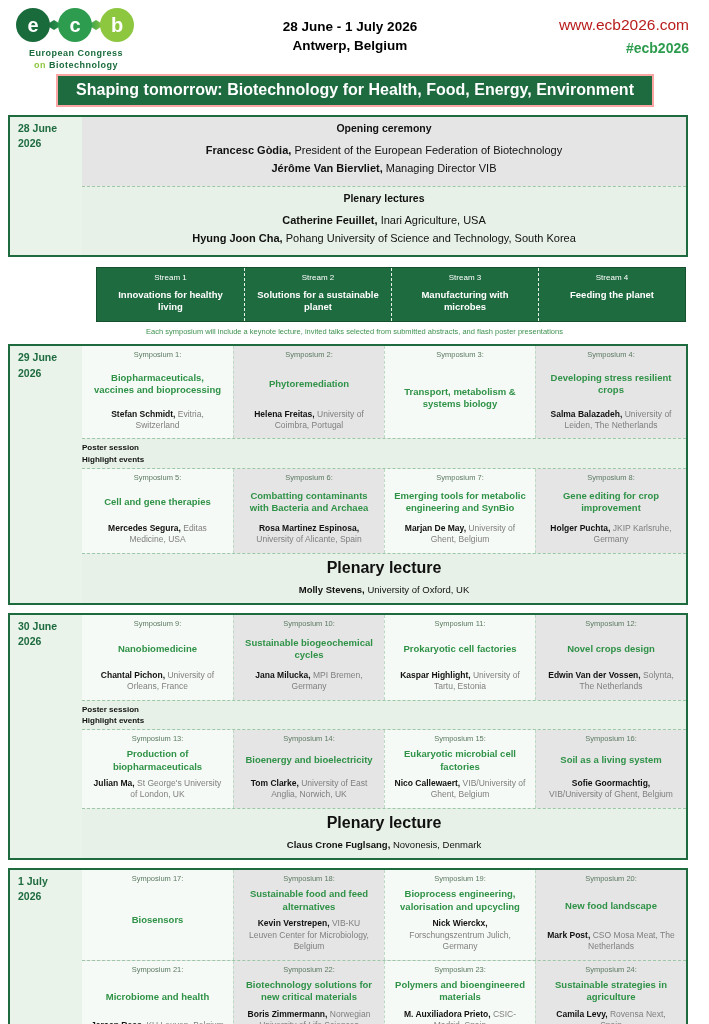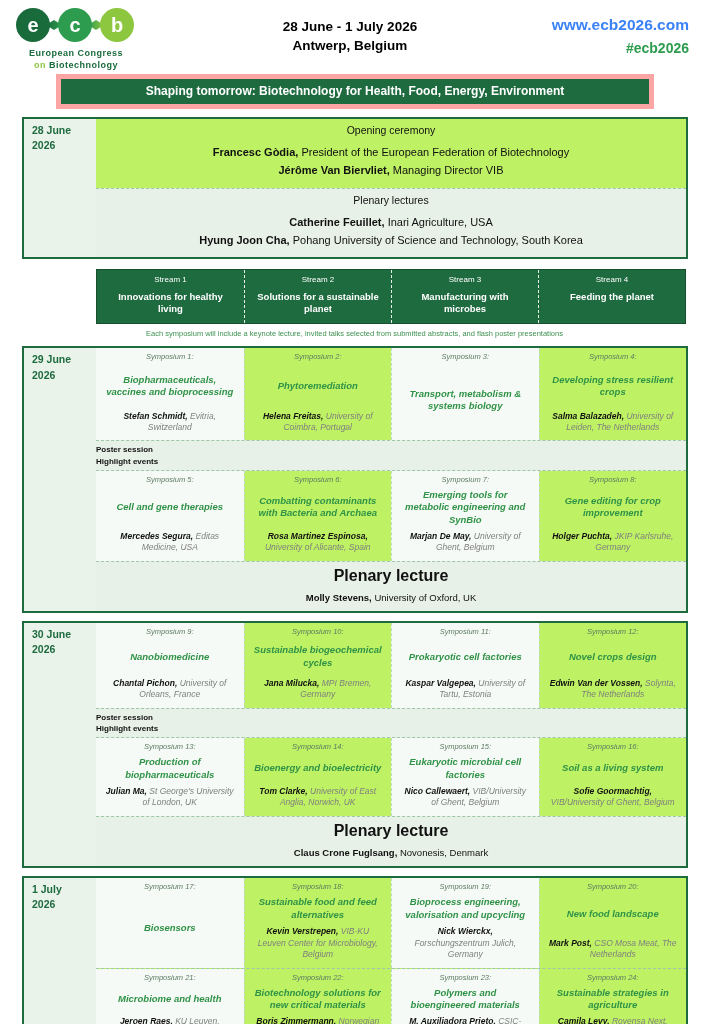--- a/index.html
+++ b/index.html
@@ -26,55 +26,55 @@
   .logo-link.l1 { background:linear-gradient(90deg,#1a6b3c,#2d9c4e); clip-path:polygon(0 50%,50% 0,100% 50%,50% 100%); }
   .logo-link.l2 { background:linear-gradient(90deg,#2d9c4e,#8dc63f); clip-path:polygon(0 50%,50% 0,100% 50%,50% 100%); }
   .logo-sub { margin-top:5px; text-align:center; width:120px; font-weight:bold; font-size:9px;
               letter-spacing:0.5px; color:#1a6b3c; line-height:1.35; }
   .logo-sub .lt-green { color:#8dc63f; }
 
   .header-center { flex:1; text-align:center; padding-top:10px; }
   .hdr-dates { font-weight:bold; font-size:13.5px; line-height:1.4; color:#000; }
 
   .header-right { width:175px; text-align:right; padding-top:8px; }
-  .hdr-web { color:#3b82f6; font-weight:bold; font-size:15.5px;text-align:right; }
+  .hdr-web { color:#b91c1c; font-weight:normal; font-size:15.5px;text-align:right; }
   .hdr-tag { color:#2d9c4e; font-weight:bold; font-size:14px; margin-top:6px; }
 
   
-  .banner { margin:4px 55px 0 56px; background:#1f6b40; border:5px solid #fca5a5;
-            color:#fff; font-weight:bold; font-size:12px; text-align:center; padding:5px 0 6px; }
-
-  
-  .day-block { margin:8px 21px 0 22px; border:2px solid #1f6b40; display:flex; background:#bef264; }
+  .banner { margin:4px 55px 0 56px; background:#1f6b40; border:2px solid #fca5a5;
+            color:#fff; font-weight:bold; font-size:16px; text-align:center; padding:5px 0 6px; }
+
+  
+  .day-block { margin:8px 21px 0 8px; border:2px solid #1f6b40; display:flex; background:#e5e5e5; }
   .day-col { width:72px; background:#e9f3e9; padding:4px 4px 0 8px; color:#1f6b40;
              font-weight:bold; font-size:10.5px; line-height:1.45; flex-shrink:0; }
   .day-content { flex:1; display:flex; flex-direction:column; }
 
   
   .opening-sec { padding:5px 10px 9px; text-align:center; }
-  .sec-heading { font-weight:normal; font-size:10.5px; margin-bottom:9px; }
+  .sec-heading { font-weight:bold; font-size:10.5px; margin-bottom:9px; }
   .speaker-line { font-size:11px; margin-top:2px; line-height:1.45; }
   .speaker-line .name { font-weight:bold; }
   .plenary-sec { background:#e7f1e7; border-top:1.5px dashed #9ec7a8; text-align:center;
                  padding:5px 10px 8px; flex:1; }
 
   
   .streams { margin:10px 23px 0 96px; display:grid; grid-template-columns:repeat(4,1fr);
              background:#1f6b40; border:1px solid #17502f; }
   .stream-cell { color:#fff; text-align:center; padding:5px 8px 8px; border-left:1px dashed rgba(255,255,255,0.9); }
   .stream-cell:first-child { border-left:none; }
   .stream-label { font-size:8px; margin-bottom:7px; }
   .stream-title { font-weight:bold; font-size:9.5px; line-height:1.3; }
   .note { text-align:center; color:#3f9150; font-size:7.5px; margin-top:5px; }
 
   
   .sym-row { display:grid; grid-template-columns:repeat(4,1fr); }
   .sym-row + .sym-row { border-top:1.5px dashed #9ec7a8; }
   .sym-cell { padding:4px 9px 7px; text-align:center; border-left:1.5px dashed #bcd9c4;
-              display:flex; flex-direction:column;font-style:italic; }
+              display:flex; flex-direction:column; }
   .sym-cell:first-child { border-left:none; }
   .sym-cell.tint { background:#f6faf6; }
   .sym-label { font-size:7.5px; color:#5c7a62; margin-bottom:5px; }
   .sym-title { color:#2f9247; font-weight:bold; font-size:9.5px; line-height:1.3; flex:1;
                display:flex; align-items:center; justify-content:center; }
   .sym-speaker { font-size:8.5px; margin-top:5px; line-height:1.35; }
   .sym-speaker .name { font-weight:bold; color:#111; }
   .sym-speaker .aff { color:#7f7f7f; }
 
   .poster-bar { background:#e7f1e7; border-top:1.5px dashed #9ec7a8; border-bottom:1.5px dashed #9ec7a8;
@@ -231,21 +231,21 @@
         <div class="sym-speaker"><span class="name">Chantal Pichon,</span> <span class="aff">University of Orleans, France</span></div>
       </div>
       <div class="sym-cell">
         <div class="sym-label">Symposium 10:</div>
         <div class="sym-title">Sustainable biogeochemical cycles</div>
         <div class="sym-speaker"><span class="name">Jana Milucka,</span> <span class="aff">MPI Bremen, Germany</span></div>
       </div>
       <div class="sym-cell tint">
         <div class="sym-label">Symposium 11:</div>
         <div class="sym-title">Prokaryotic cell factories</div>
-        <div class="sym-speaker"><span class="name">Kaspar Valgepea,</span> <span class="aff">University of Tartu, Estonia</span></div>
+        <div class="sym-speaker"><span class="name">Kaspar Highlight,</span> <span class="aff">University of Tartu, Estonia</span></div>
       </div>
       <div class="sym-cell">
         <div class="sym-label">Symposium 12:</div>
         <div class="sym-title">Novel crops design</div>
         <div class="sym-speaker"><span class="name">Edwin Van der Vossen,</span> <span class="aff">Solynta, The Netherlands</span></div>
       </div>
     </div>
     <div class="poster-bar">
       <div>Poster session</div>
       <div>Highlight events</div>

